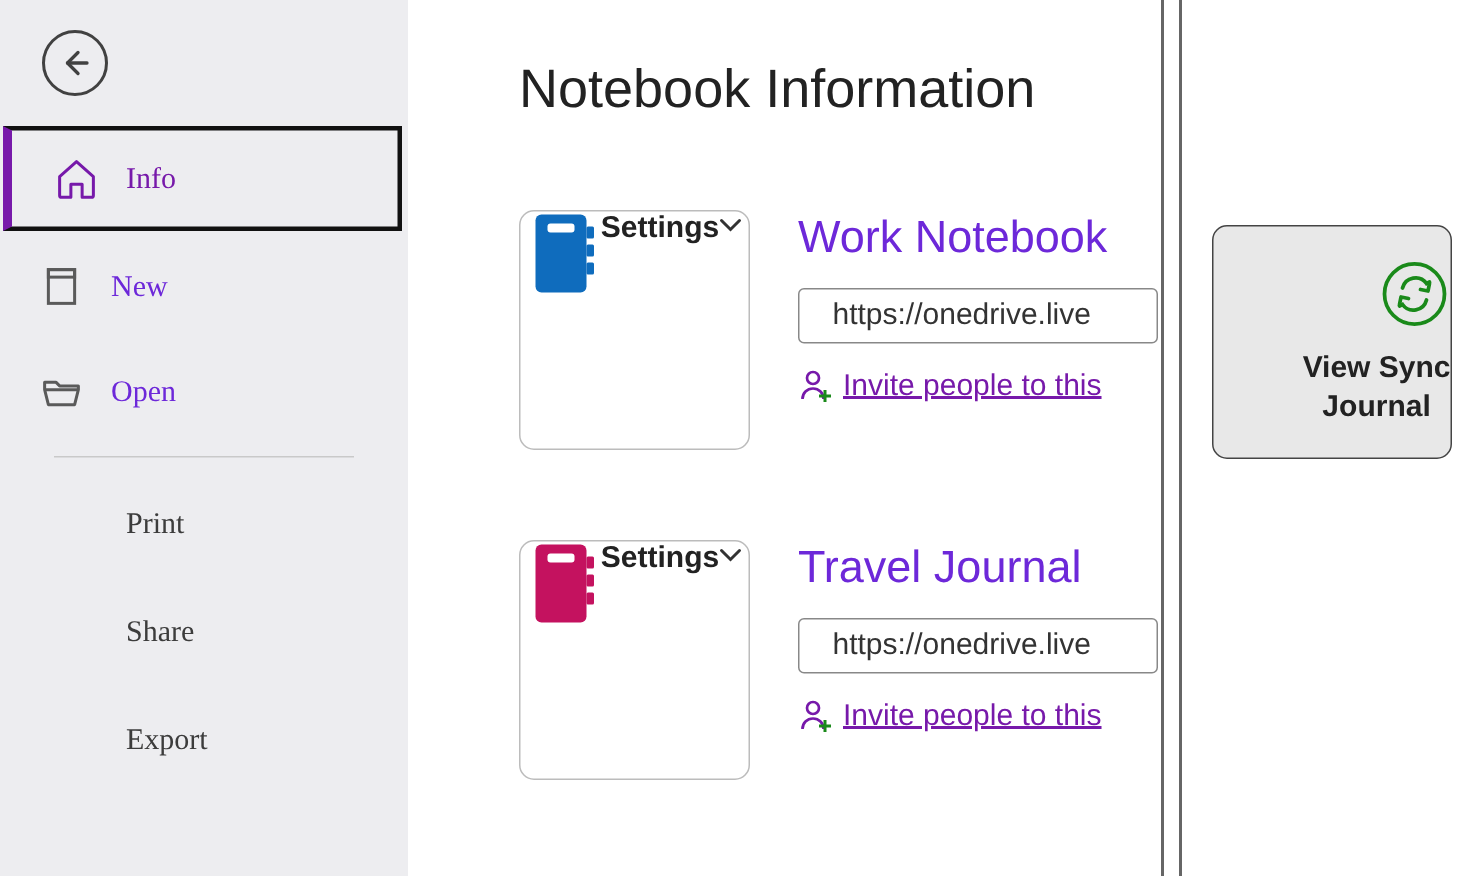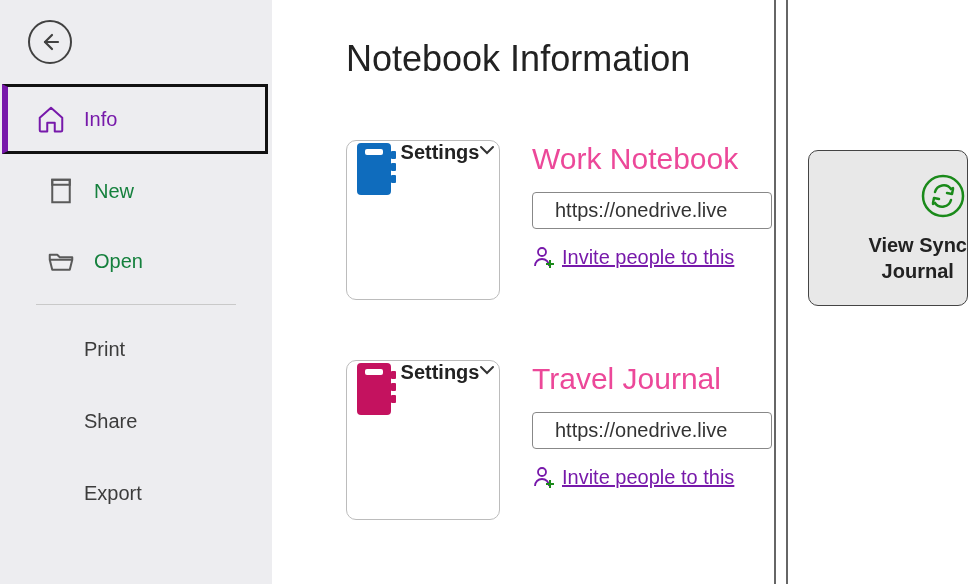--- a/index.html
+++ b/index.html
@@ -10,42 +10,43 @@
     background: #fff;
     overflow: hidden;
     display: flex;
   }
   .sidebar {
     width: 272px;
     height: 100%;
     background: #ededf0;
     padding-top: 20px;
     flex-shrink: 0;
+    font-family: Liberation Serif, serif;
   }
   .back-btn {
     width: 44px;
     height: 44px;
     margin-left: 28px;
     margin-bottom: 20px;
     border: 2px solid #414141;
     border-radius: 50%;
     display: flex;
     align-items: center;
     justify-content: center;
     cursor: pointer;
   }
   .back-btn svg { width: 24px; height: 24px; }
   .nav-item {
     display: flex;
     align-items: center;
     height: 70px;
-    padding-left: 46px;
-    cursor: pointer;
-    font-size: 20px;
-    color: #15803d;
+    padding-left: 26px;
+    cursor: pointer;
+    font-size: 20px;
+    color: #6d28d9;
   }
   .nav-item.selected {
     border: 3px solid #111;
     border-left: 6px solid #7719aa;
     color: #7719aa;
     padding-left: 28px;
     margin: 2px 4px 2px 2px;
   }
   .nav-icon { width: 30px; height: 30px; margin-right: 18px; flex-shrink:0;}
   .nav-divider {
@@ -93,21 +94,21 @@
     cursor: pointer;
     margin-right: 32px;
     flex-shrink: 0;
   }
   .settings-btn .nb-icon { margin-bottom: 10px; }
   .settings-btn .lbl { font-size: 20px; font-weight: 600; color: #222; }
   .settings-btn .chev { margin-top: 4px; }
   .nb-info { padding-top: 2px; width: 240px; overflow: hidden; }
   .nb-name {
     font-size: 30px;
-    color: #ec4899;
+    color: #6d28d9;
     white-space: nowrap;
     margin-bottom: 16px;
   }
   .nb-url {
     border: 1.5px solid #888;
     border-radius: 4px;
     padding: 6px 22px;
     font-size: 20px;
     color: #333;
     background: #fff;

